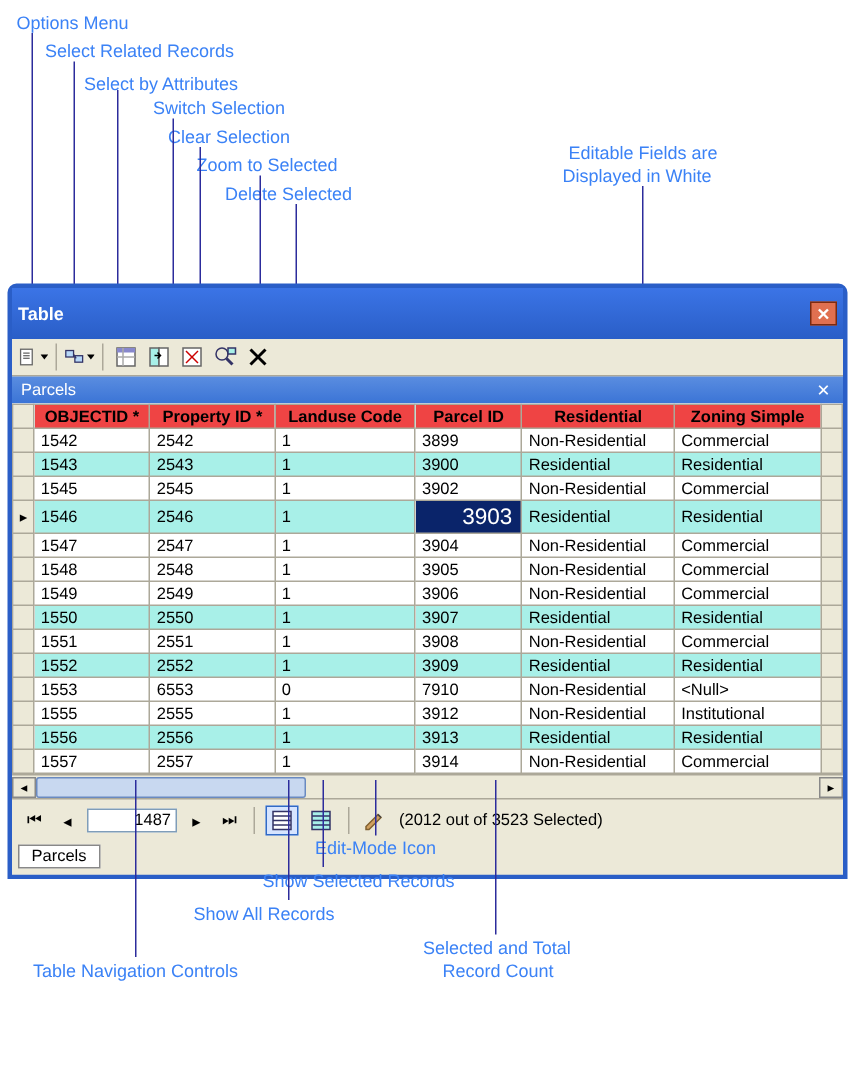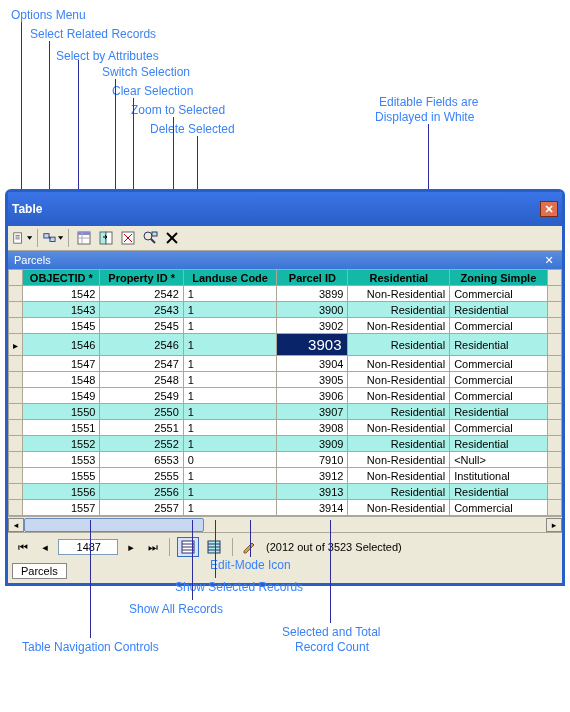--- a/index.html
+++ b/index.html
@@ -105,32 +105,32 @@
   }
   .grid th, .grid td {
     border: 1px solid #aca899;
     padding: 1px 4px;
     height: 16px;
     overflow: hidden;
     white-space: nowrap;
     text-overflow: clip;
   }
   .grid th {
-    background: #14b8a6;
+    background: #ef4444;
     font-weight: bold;
     text-align: center;
     font-size: 11px;
   }
   .grid th.rowhdr, .grid td.rowhdr {
     width: 14px;
     background: #ece9d8;
     text-align: center;
     padding: 0;
   }
-  .grid td.num { text-align: right; }
+  .grid td.num { text-align: left; }
   .grid td.txt { text-align: left; }
   .grid tr.sel td:not(.rowhdr) { background: #a8f0e8; }
   .grid tr td:not(.rowhdr) { background: #fff; }
   .grid td.editing {
     background: #0a246a !important;
     color: #fff;
     text-align: right;
   }
   .grid td.editing input {
     background: #0a246a;
@@ -183,21 +183,21 @@
     width: 18px; height: 18px;
     display: flex; align-items: center; justify-content: center;
     cursor: pointer;
     border: 1px solid transparent;
   }
   .nav input.rec {
     width: 60px;
     text-align: right;
     border: 1px solid #7f9db9;
     font-size: 11px;
-    padding: 1px 16px;
+    padding: 1px 3px;
   }
   .nav .mode-btn {
     width: 22px; height: 20px;
     display: flex; align-items: center; justify-content: center;
     cursor: pointer;
     border: 1px solid transparent;
   }
   .nav .mode-btn.active { border: 1px solid #316ac5; background: #d6e4ff; }
   .nav .sep { width: 1px; height: 18px; background: #aca899; margin: 0 3px; }
   .nav .status { margin-left: 4px; }

